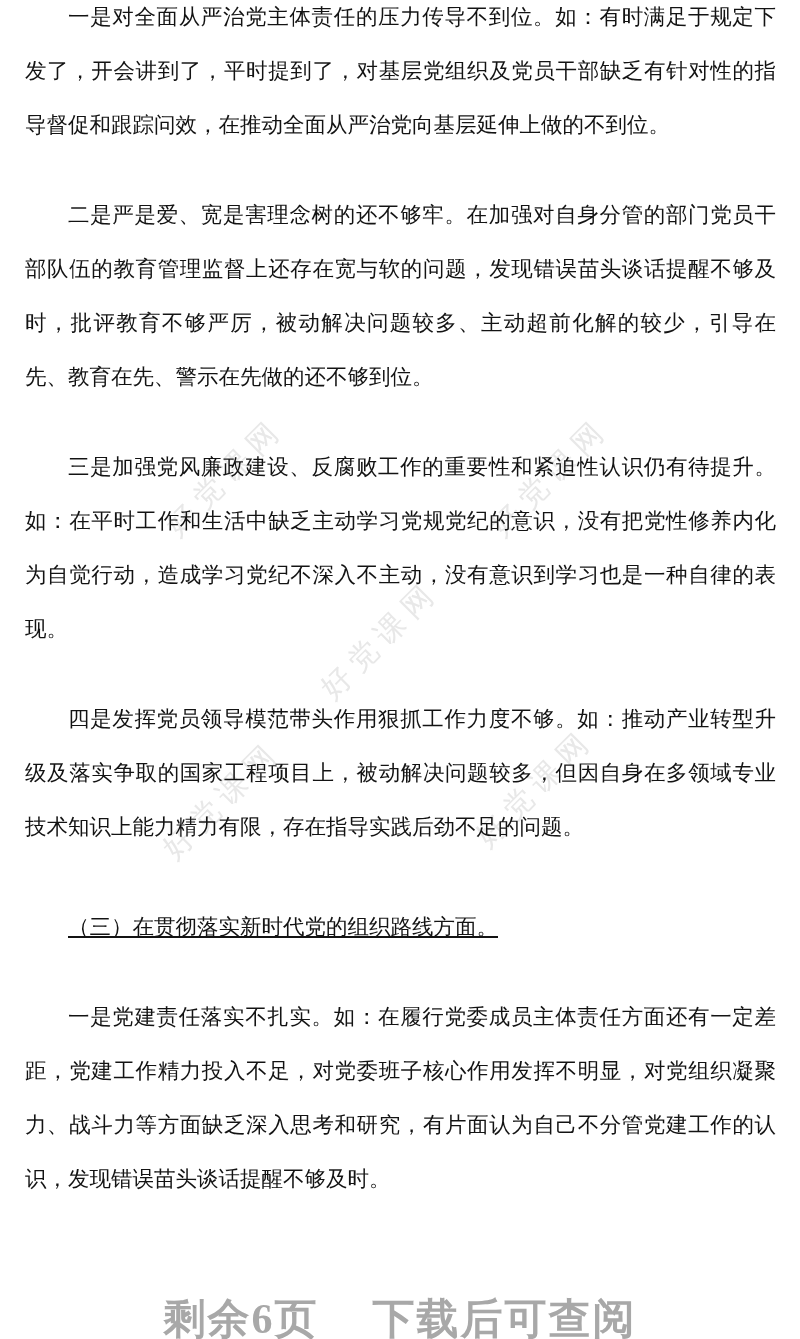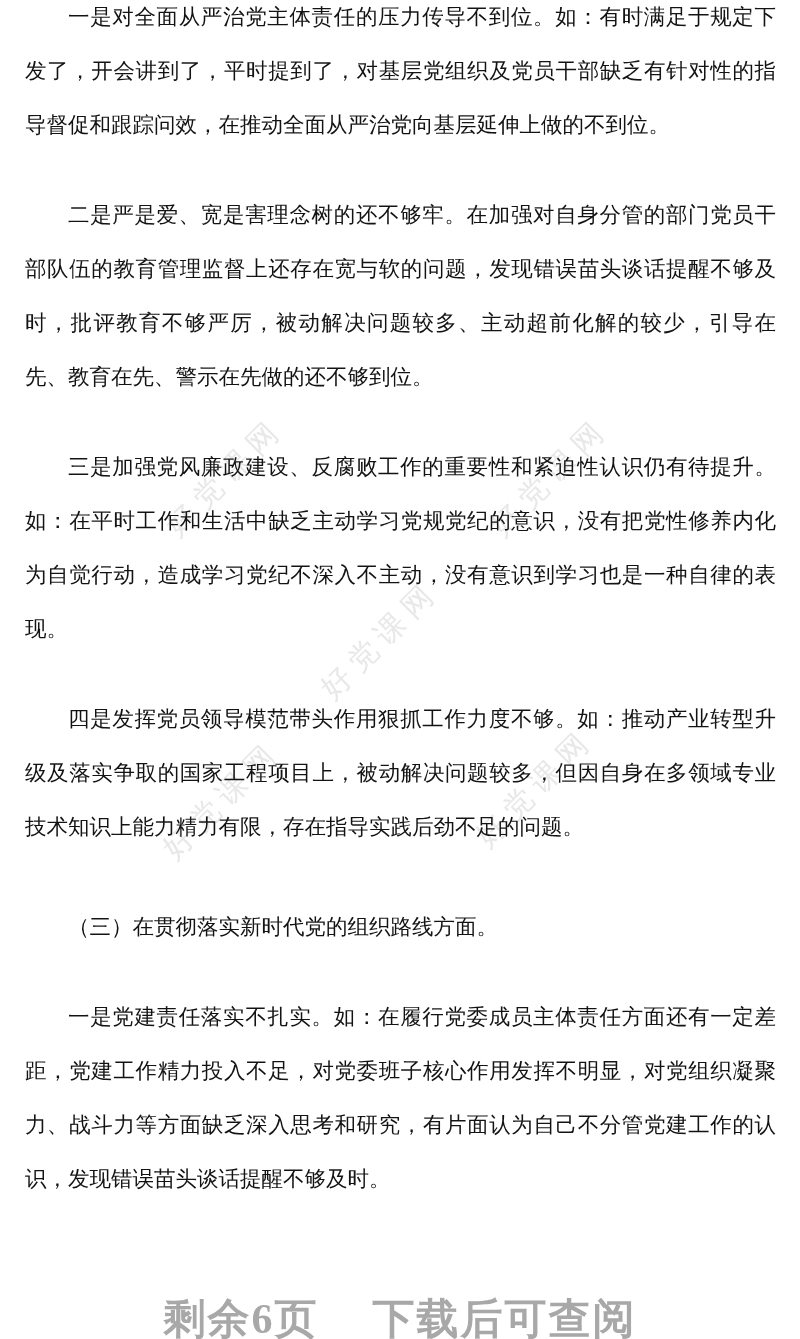--- a/index.html
+++ b/index.html
@@ -43,20 +43,21 @@
     font-size: 21.5px;
     line-height: 54px;
     color: var(--text-color);
     text-align: justify;
     text-indent: 2em;
     margin: 0 0 36px 0;
     word-break: break-all;
   }
   .para.heading {
     margin-top: 46px;
+    text-decoration: underline;
   }
   .preview-footer {
     position: relative;
     z-index: 1;
     margin-top: 78px;
     display: flex;
     justify-content: center;
     gap: 54px;
     font-family: "Liberation Serif", serif;
     font-weight: bold;

